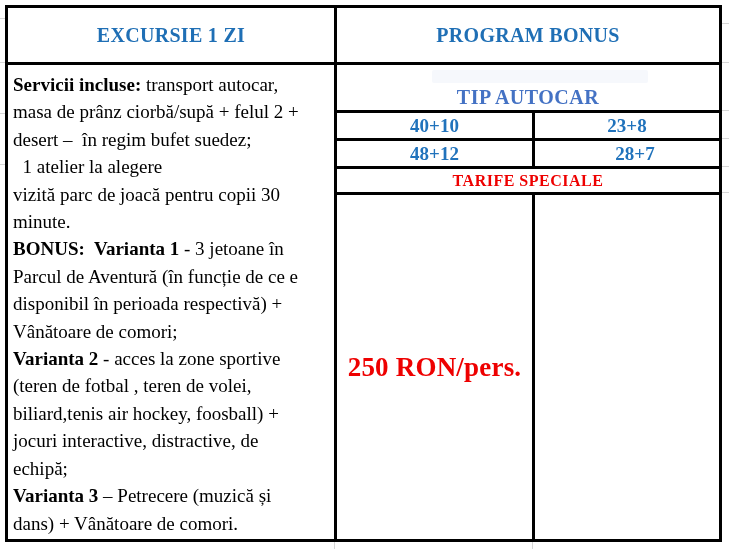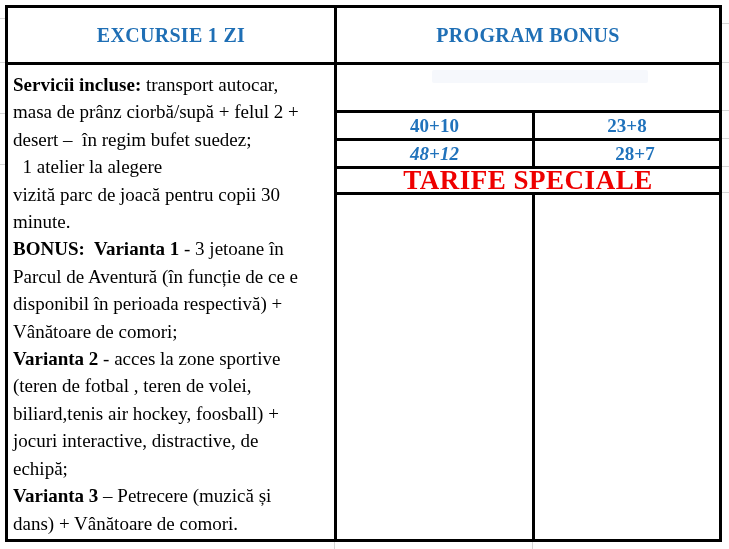--- a/index.html
+++ b/index.html
@@ -52,25 +52,25 @@
     position:absolute;left:424px;top:62px;width:216px;height:13px;
     background:rgba(130,160,215,0.07);
     border-radius:2px;
   }
   .cap{
     font-weight:bold;font-size:19px;
     color:var(--capacity-blue,#2173BC);
   }
   .cap-a{left:329px;top:105px;width:195px;height:25px;}
   .cap-b{left:527px;top:105px;width:184px;height:25px;}
-  .cap-c{left:329px;top:133px;width:195px;height:25px;font-style:italic;}
+  .cap-c{left:329px;top:133px;width:195px;height:25px;}
   .cap-d{left:527px;top:133px;width:200px;height:25px;}
   .tarife{
     left:329px;top:161px;width:382px;height:23px;
-    font-weight:bold;font-size:27px;
+    font-weight:bold;font-size:16px;
     color:var(--red,#EE0000);
     letter-spacing:0.5px;
   }
   .price{
     font-weight:bold;font-size:27px;
     color:var(--red,#EE0000);
     letter-spacing:0.2px;
   }
   .price-1{left:329px;top:187px;width:195px;height:344px;}
   .price-2{left:527px;top:187px;width:184px;height:344px;}
@@ -94,28 +94,30 @@
     <div class="ln v2a"></div>
     <div class="ln v2b"></div>
 
     <div class="cell hdr left-hdr">EXCURSIE 1 ZI</div>
     <div class="cell hdr right-hdr">PROGRAM BONUS</div>
 
     <div class="left-body"><div><span class="b">Servicii incluse:</span><span> transport autocar,</span></div><div><span>masa de prânz ciorbă/supă + felul 2 +</span></div><div><span>desert –  în regim bufet suedez;</span></div><div><span>  1 atelier la alegere</span></div><div><span>vizită parc de joacă pentru copii 30</span></div><div><span>minute.</span></div><div><span class="b">BONUS:  Varianta 1</span><span> - 3 jetoane în</span></div><div><span>Parcul de Aventură (în funcție de ce e</span></div><div><span>disponibil în perioada respectivă) +</span></div><div><span>Vânătoare de comori;</span></div><div><span class="b">Varianta 2</span><span> - acces la zone sportive</span></div><div><span>(teren de fotbal , teren de volei,</span></div><div><span>biliard,tenis air hockey, foosball) +</span></div><div><span>jocuri interactive, distractive, de</span></div><div><span>echipă;</span></div><div><span class="b">Varianta 3</span><span> – Petrecere (muzică și</span></div><div><span>dans) + Vânătoare de comori.</span></div></div>
 
     <div class="ghost"></div>
 
+    <div class="cell tip-cell">TIP AUTOCAR</div>
 
     <div class="cell cap cap-a">40+10</div>
     <div class="cell cap cap-b">23+8</div>
     <div class="cell cap cap-c">48+12</div>
     <div class="cell cap cap-d">28+7</div>
 
     <div class="cell tarife">TARIFE SPECIALE</div>
 
+    <div class="cell price price-1">250 RON/pers.</div>
 
   </div>
 
   <div class="stub h" style="left:0;top:18px;width:5px;"></div>
   <div class="stub h" style="left:0;top:62px;width:5px;"></div>
   <div class="stub h" style="left:0;top:113px;width:5px;"></div>
   <div class="stub h" style="left:0;top:164px;width:5px;"></div>
   <div class="stub h" style="left:722px;top:23px;width:7px;"></div>
   <div class="stub h" style="left:722px;top:62px;width:7px;"></div>
   <div class="stub h" style="left:722px;top:110px;width:7px;"></div>

